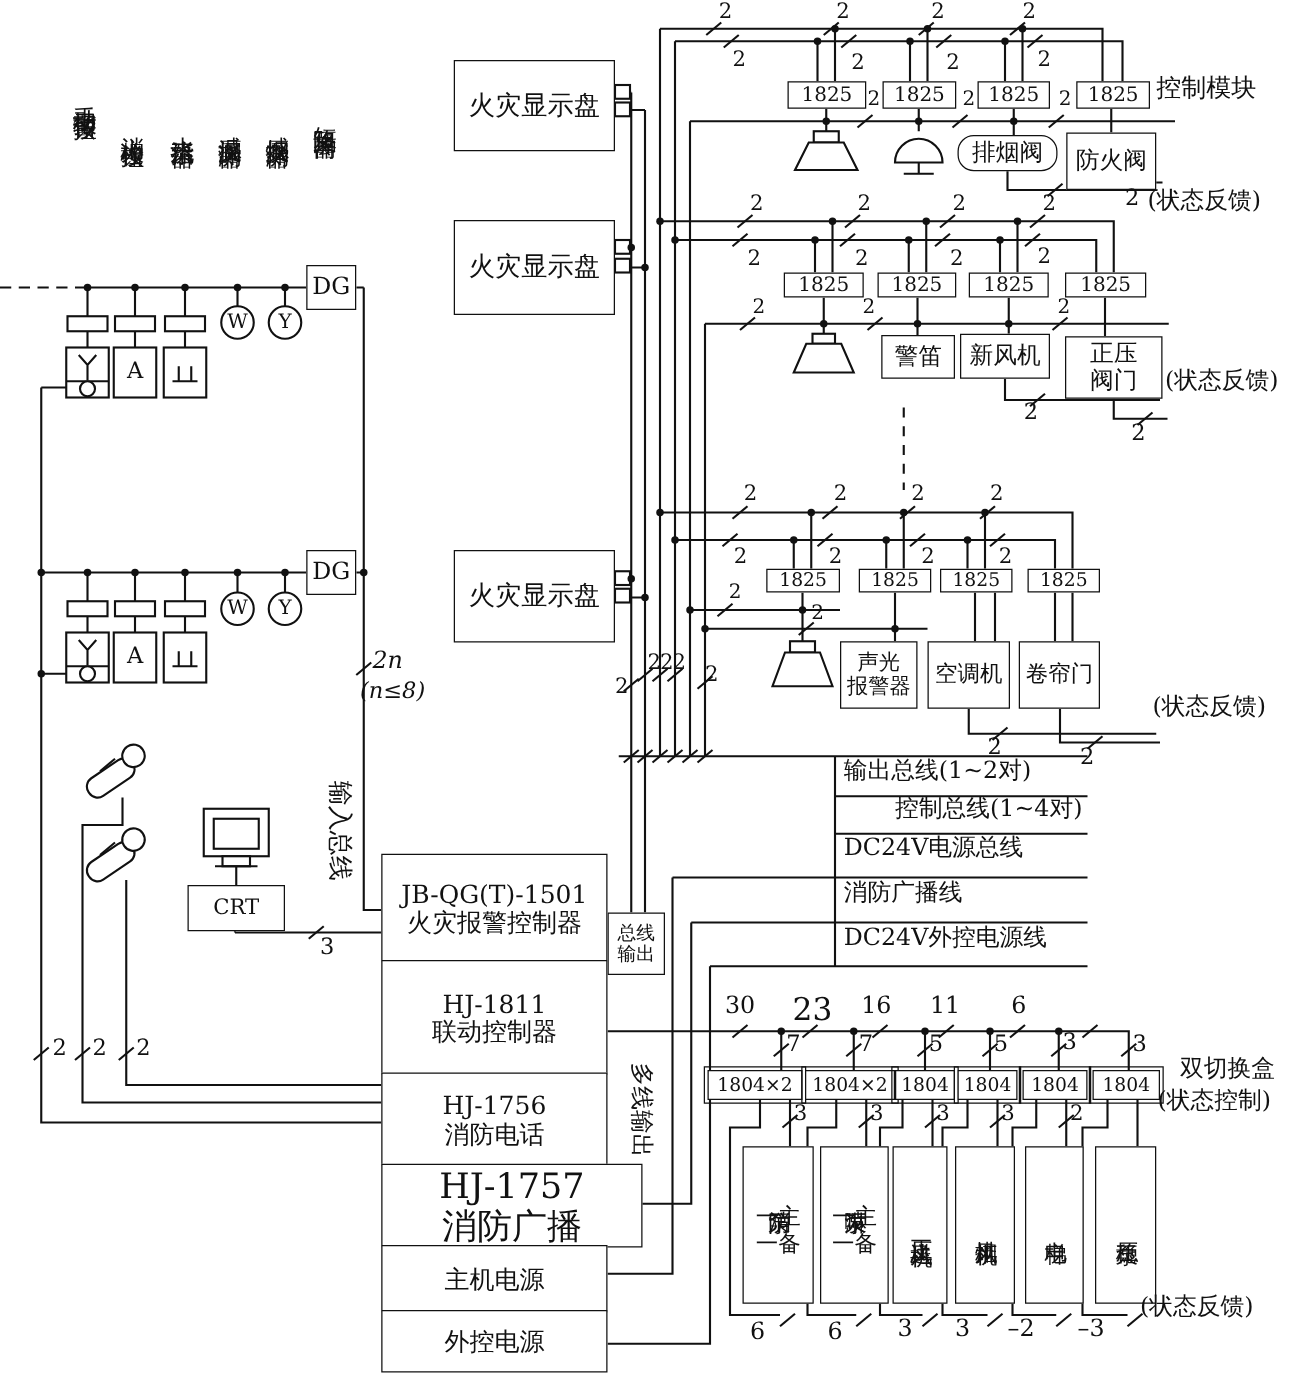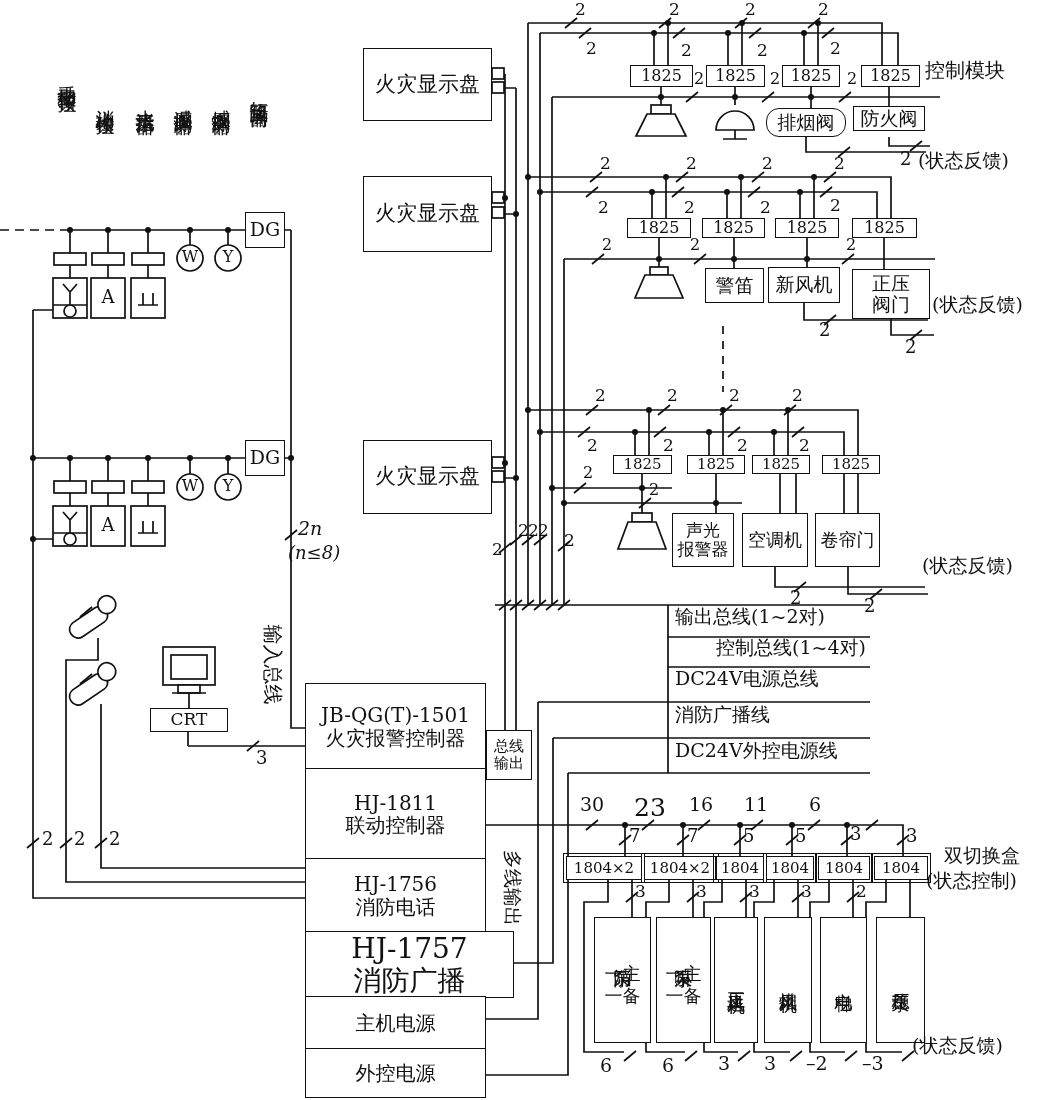--- a/index.html
+++ b/index.html
@@ -318,21 +318,21 @@
     </div>
     <div class="bx" style="left: 752px; top: 455px; width: 58px; height: 19px; font-size: 15px;">
       <div>1825</div>
     </div>
     <div class="bx" style="left: 822px; top: 455px; width: 58px; height: 19px; font-size: 15px;">
       <div>1825</div>
     </div>
     <div class="bx" style="left: 766px; top: 108px; width: 80px; height: 29px; font-size: 19px; border-radius: 13px;">
       <div>排烟阀</div>
     </div>
-    <div class="bx" style="left: 853px; top: 106px; width: 72px; height: 25px; font-size: 19px;">
+    <div class="bx" style="left: 853px; top: 106px; width: 72px; height: 46px; font-size: 19px;">
       <div>防火阀</div>
     </div>
     <div class="bx" style="left: 705px; top: 268px; width: 59px; height: 35px; font-size: 19px;">
       <div>警笛</div>
     </div>
     <div class="bx" style="left: 768px; top: 267px; width: 72px; height: 36px; font-size: 19px;">
       <div>新风机</div>
     </div>
     <div class="bx" style="left: 852px; top: 269px; width: 78px; height: 50px; font-size: 19px;">
       <div>正压</div>
@@ -367,21 +367,21 @@
     <div class="bx" style="left: 305px; top: 996px; width: 181px; height: 54px; font-size: 20px;">
       <div>主机电源</div>
     </div>
     <div class="bx" style="left: 305px; top: 1048px; width: 181px; height: 50px; font-size: 20px;">
       <div>外控电源</div>
     </div>
     <div class="bx" style="left: 486px; top: 730px; width: 46px; height: 50px; font-size: 15px;">
       <div>总线</div>
       <div>输出</div>
     </div>
-    <div class="bx" style="left: 150px; top: 708px; width: 78px; height: 24px; font-size: 17px;">
+    <div class="bx" style="left: 150px; top: 708px; width: 78px; height: 37px; font-size: 17px;">
       <div>CRT</div>
     </div>
     <div class="bx dbl" style="left: 566px; top: 856px; width: 76px; height: 24px; font-size: 15px;">
       <div>1804×2</div>
     </div>
     <div class="bx dbl" style="left: 644px; top: 856px; width: 72px; height: 24px; font-size: 15px;">
       <div>1804×2</div>
     </div>
     <div class="bx dbl" style="left: 716px; top: 856px; width: 48px; height: 24px; font-size: 15px;">
       <div>1804</div>

